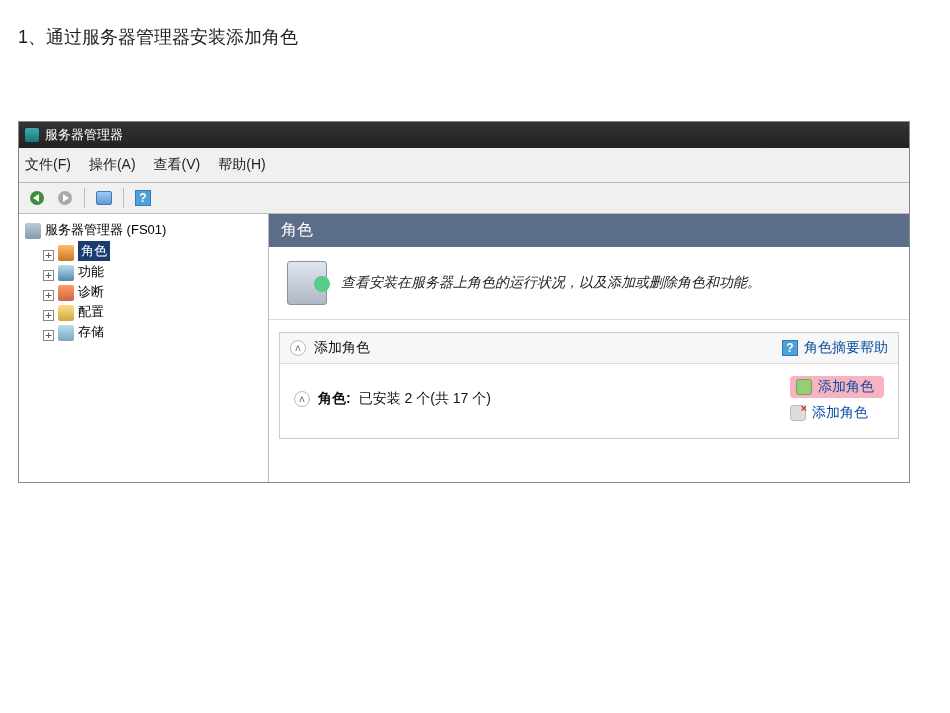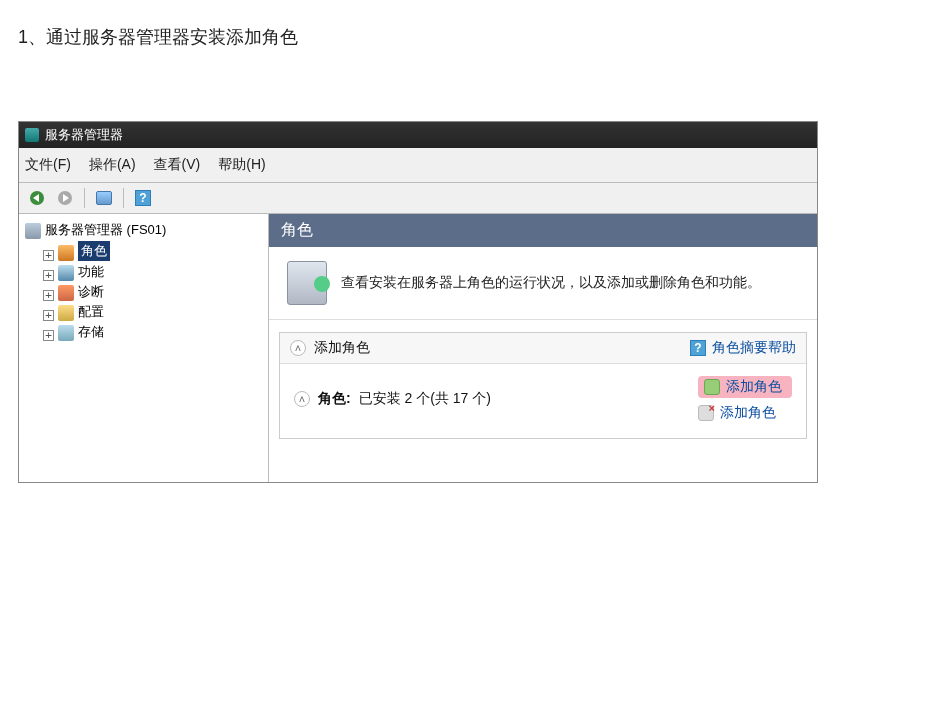--- a/index.html
+++ b/index.html
@@ -12,21 +12,21 @@
       height: 713px;
       padding: 25px 18px;
     }
     .caption {
       font-size: 18px;
       color: #222;
       margin-bottom: 72px;
     }
     .window {
       border: 1px solid #888;
-      width: 800px;
+      width: 892px;
       background: #a21caf;
     }
     .titlebar {
       background: linear-gradient(#333, #222);
       color: #fff;
       padding: 4px 6px;
       display: flex;
       align-items: center;
       gap: 6px;
       font-size: 13px;
@@ -167,20 +167,21 @@
       padding: 14px 18px;
       border-bottom: 1px solid #ddd;
       background: #fff;
     }
     .intro {
       display: flex;
       align-items: center;
       gap: 14px;
       font-size: 14px;
       color: #222;
+      font-style: italic;
     }
     .server-lg {
       width: 40px; height: 44px;
       background: linear-gradient(#e0e6ee, #b0b8c4);
       border: 1px solid #8892a0;
       border-radius: 3px;
       position: relative;
     }
     .server-lg::after {
       content: ""; position: absolute;

